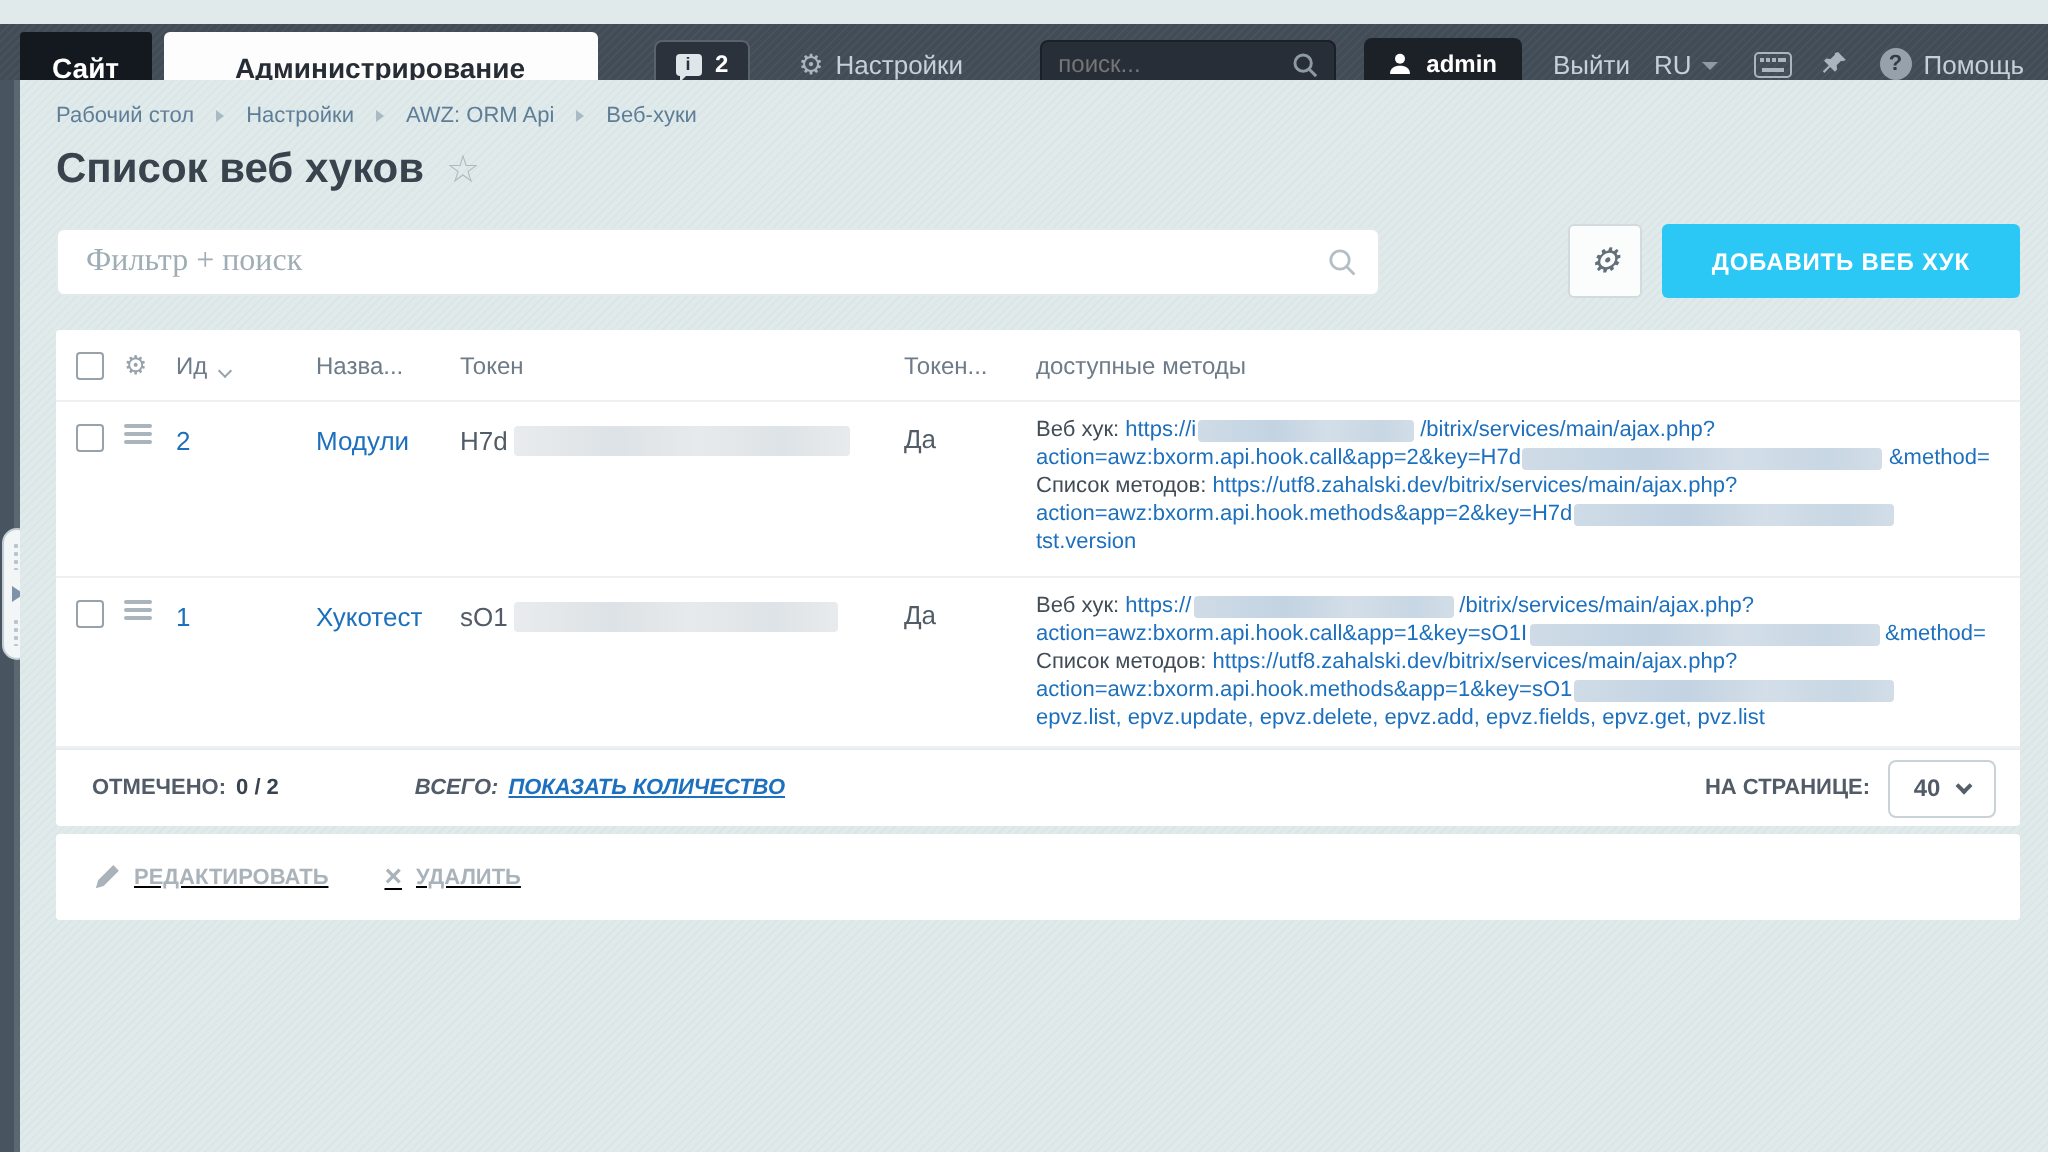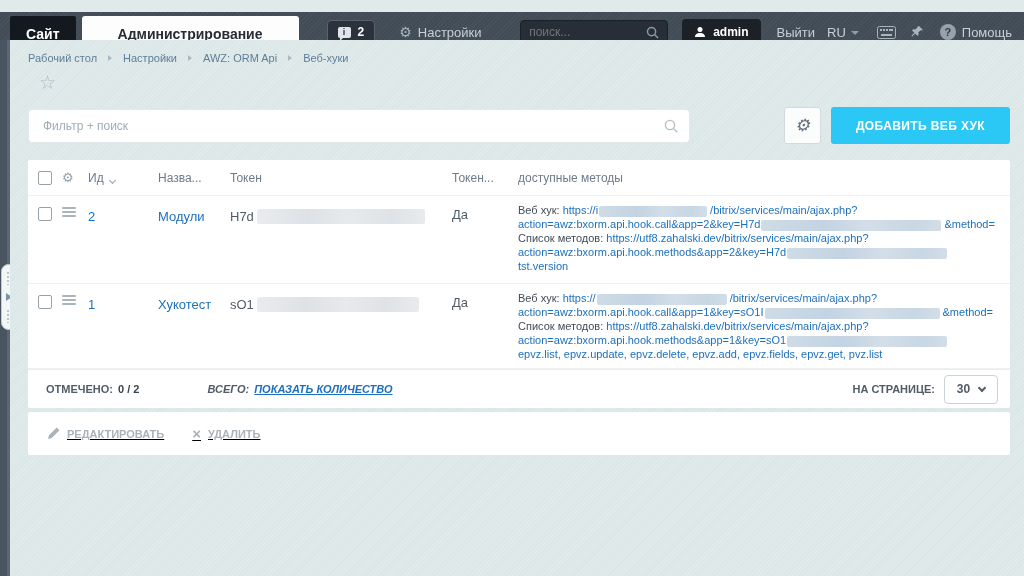--- a/index.html
+++ b/index.html
@@ -69,22 +69,22 @@
   .bc-sep { width:0; height:0; border-top:3px solid transparent; border-bottom:3px solid transparent;
     border-left:4px solid #a9bac4; }
 
   .titlerow { margin-top:9px; display:flex; align-items:center; }
   .page-title { font-size:21px; font-weight:bold; color:#39434d; }
   .fav-star { margin-left:11px; font-size:19px; color:#aeb9c0; cursor:pointer; line-height:1; }
 
   .filterrow { margin-top:15px; display:flex; align-items:center; }
   .filter-wrap { position:relative; width:662px; }
   .filter-wrap input { width:100%; height:34px; background:#fff; border:1px solid #e3e8ea;
-    border-radius:4px; padding:0 36px 0 14px; font-size:12px; color:#0c4a6e;
-    font-family:Liberation Sans, sans-serif; outline:none; }
+    border-radius:4px; padding:0 36px 0 14px; font-size:16px; color:#0c4a6e;
+    font-family:Liberation Serif, serif; outline:none; }
   .filter-wrap input::placeholder { color:#9fadb5; }
   .filter-mag { position:absolute; right:12px; top:10px; color:#b3bfc6; }
   .gear-btn { margin-left:auto; width:37px; height:37px; background:#fbfcfc;
     border:1px solid #d2dade; border-radius:3px; display:flex; align-items:center;
     justify-content:center; color:#636f79; font-size:17px; cursor:pointer; font-style:normal; }
   .add-btn { margin-left:10px; height:37px; padding:0 25px; background:#2bc7f5; border:none;
     border-radius:3px; color:#fff; font-size:12px; font-weight:bold; letter-spacing:.4px;
     cursor:pointer; font-family:inherit; }
 
   
@@ -217,20 +217,21 @@
     <a class="bc-link">Рабочий стол</a>
     <i class="bc-sep"></i>
     <a class="bc-link">Настройки</a>
     <i class="bc-sep"></i>
     <a class="bc-link">AWZ: ORM Api</a>
     <i class="bc-sep"></i>
     <a class="bc-link">Веб-хуки</a>
   </div>
 
   <div class="titlerow">
+    <h1 class="page-title">Список веб хуков</h1>
     <span class="fav-star">☆</span>
   </div>
 
   <div class="filterrow">
     <div class="filter-wrap">
       <input type="text" placeholder="Фильтр + поиск" style="">
       <svg class="filter-mag" width="14" height="14" viewBox="0 0 14 14">
         <circle cx="6" cy="6" r="4.6" fill="none" stroke="currentColor" stroke-width="1.4"></circle>
         <line x1="9.5" y1="9.5" x2="13.2" y2="13.2" stroke="currentColor" stroke-width="1.4"></line>
       </svg>
@@ -337,21 +338,21 @@
         <span>ОТМЕЧЕНО:</span>
         <span style="color:#39434d">0 / 2</span>
       </span>
       <span class="tf-total">
         <span>ВСЕГО:</span>
         <a class="tf-link">ПОКАЗАТЬ КОЛИЧЕСТВО</a>
       </span>
       <span class="tf-right">
         <span>НА СТРАНИЦЕ:</span>
         <span class="pagesel">
-          <span>30</span>
+          <span>40</span>
           <i class="sel-chev"></i>
         </span>
       </span>
     </div>
   </div>
 
   <div class="actionbar">
     <span class="act-btn">
       <svg width="13" height="13" viewBox="0 0 14 14" fill="#aab3ba">
         <path d="M1 13l1.2-4.2L10.4.6l3 3L5.2 11.8 1 13zm10-10.6l1.6 1.6"></path>

